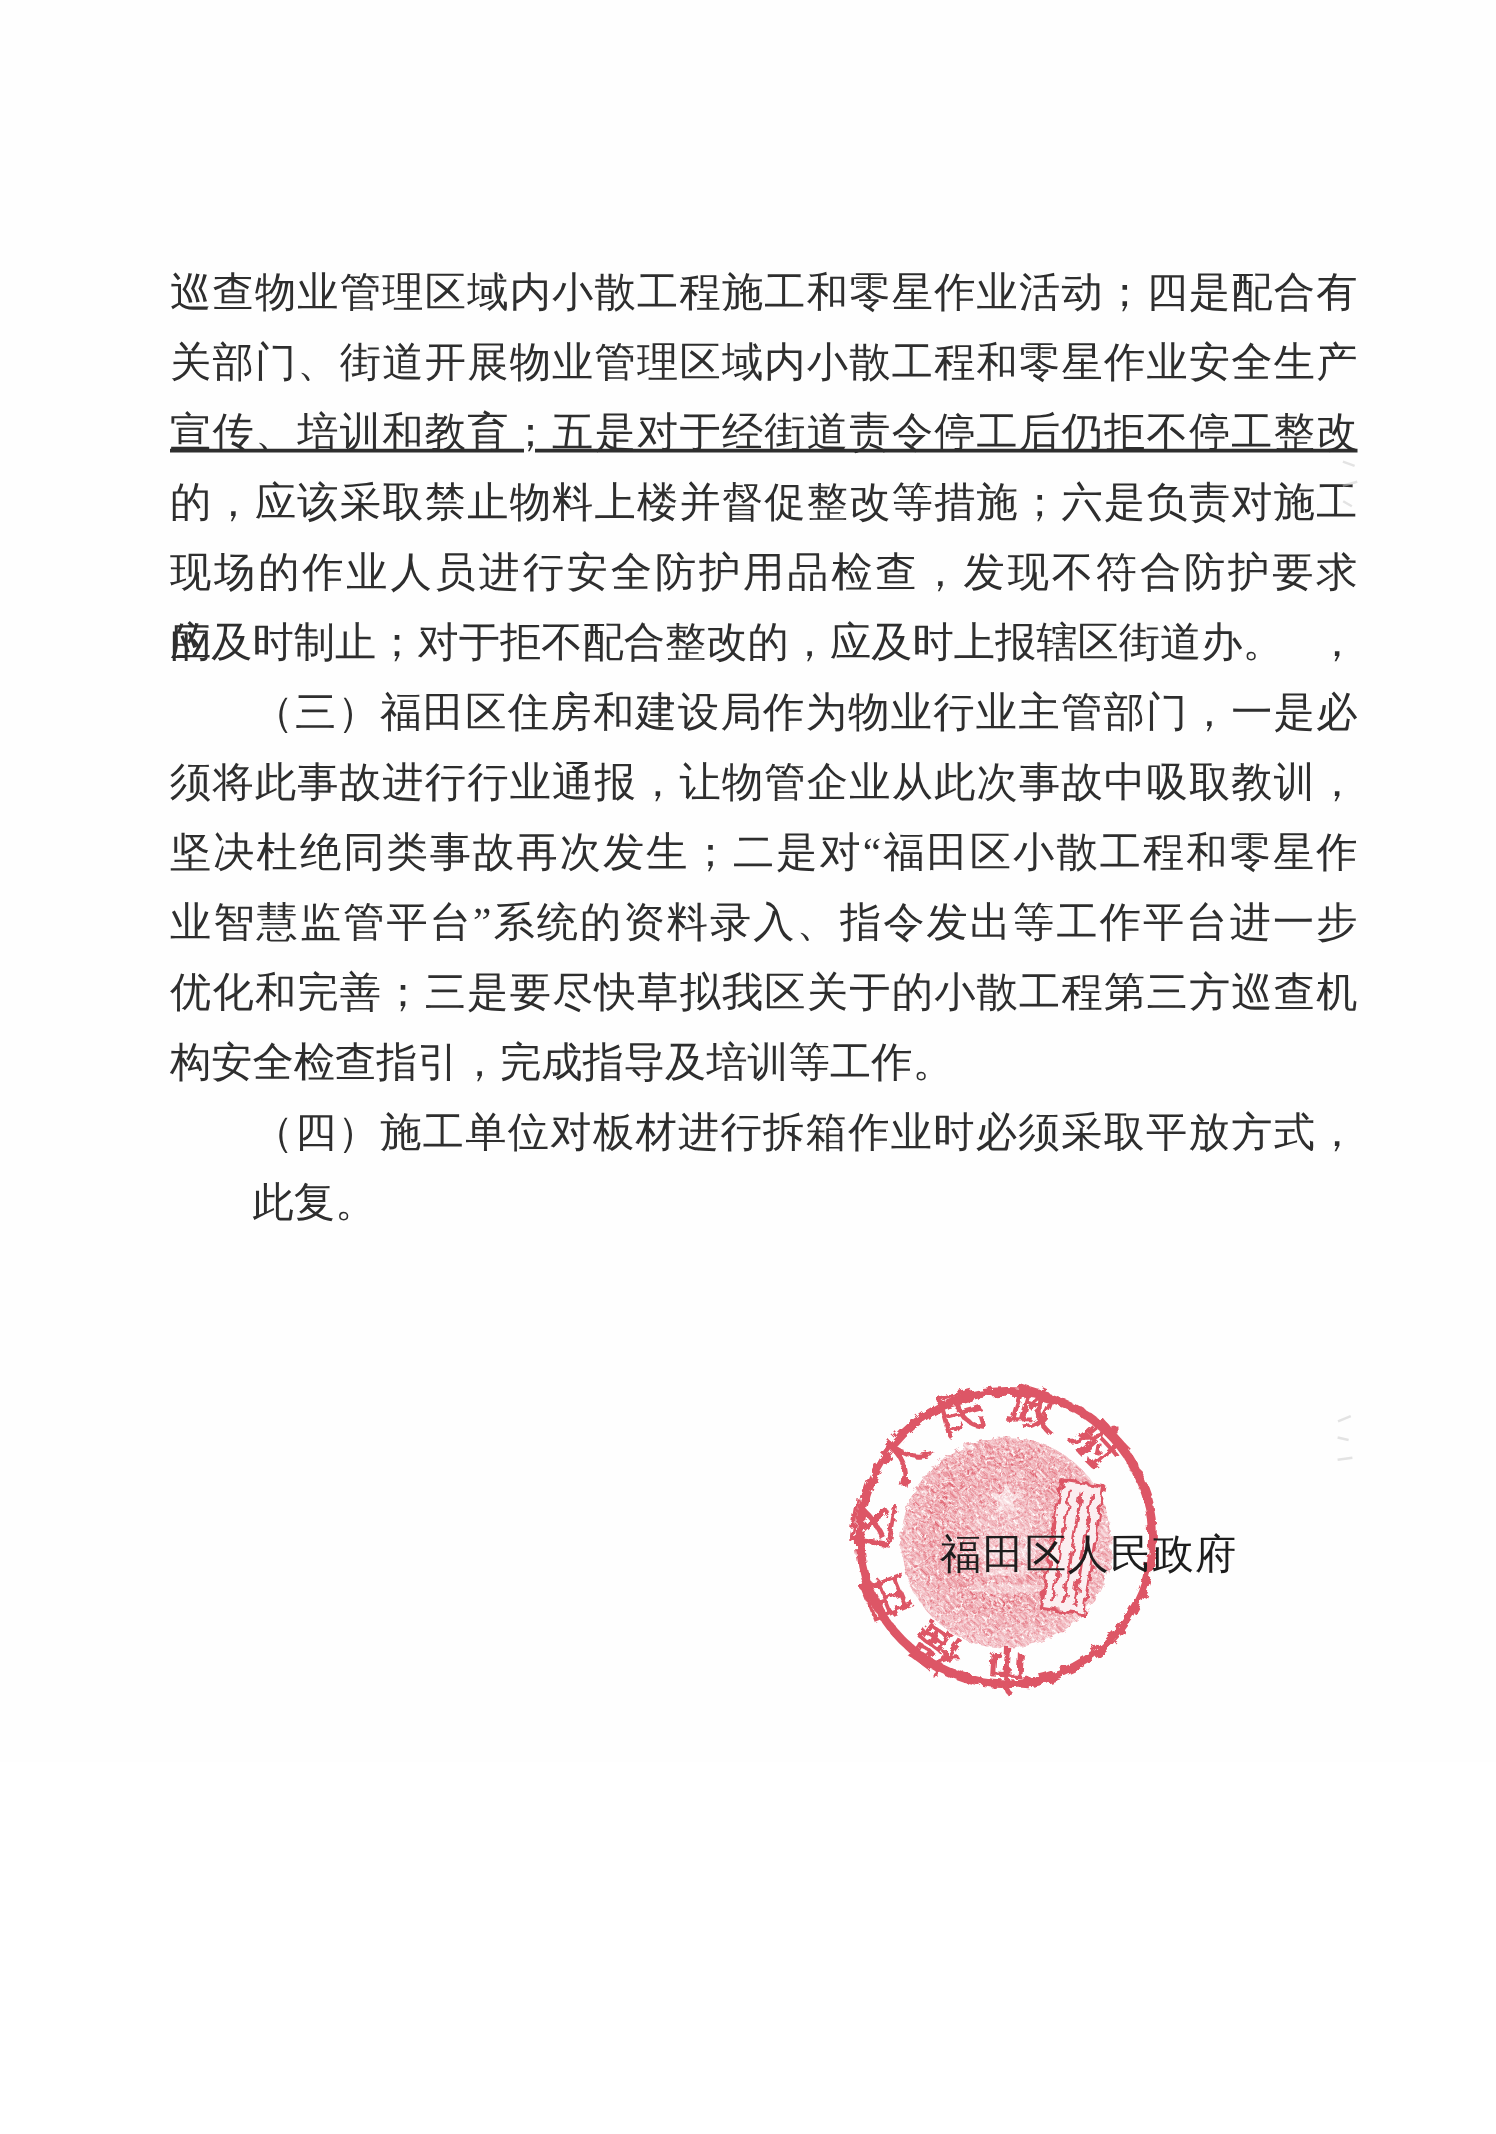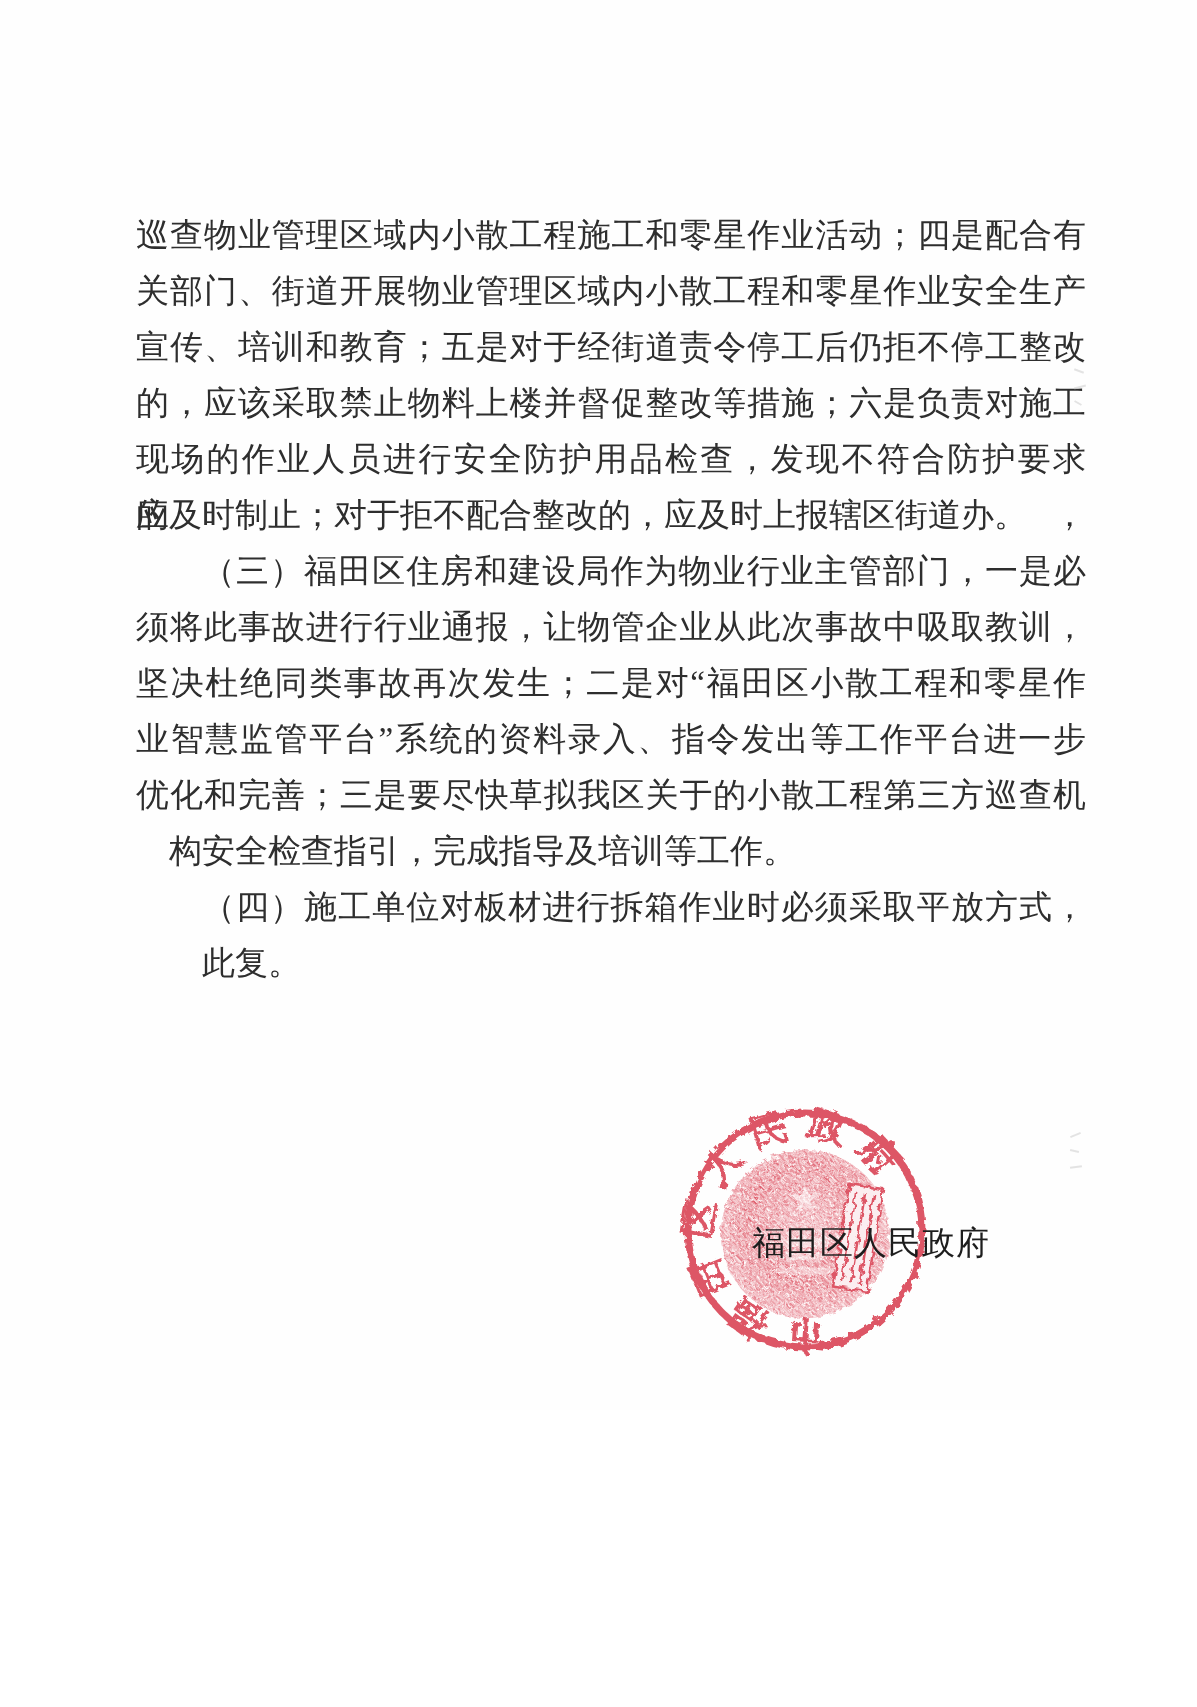--- a/index.html
+++ b/index.html
@@ -64,30 +64,30 @@
   }
 </style>
 </head>
 <body>
 
 <div class="page">
 
   <div class="body-text" id="bodyText">
       <div class="line" style="text-indent: 0em;">巡查物业管理区域内小散工程施工和零星作业活动；四是配合有</div>
       <div class="line" style="text-indent: 0em;">关部门、街道开展物业管理区域内小散工程和零星作业安全生产</div>
-      <div class="line" style="text-indent: 0em;">宣传、培训和教育；五是对于经街道责令停工后仍拒不停工整改</div>
+      <div class="line" style="text-indent: 0em; text-decoration: underline;">宣传、培训和教育；五是对于经街道责令停工后仍拒不停工整改</div>
       <div class="line" style="text-indent: 0em;">的，应该采取禁止物料上楼并督促整改等措施；六是负责对施工</div>
       <div class="line" style="text-indent: 0em;">现场的作业人员进行安全防护用品检查，发现不符合防护要求的，</div>
       <div class="line no-j" style="text-indent: 0em;">应及时制止；对于拒不配合整改的，应及时上报辖区街道办。</div>
       <div class="line" style="text-indent: 2em;">（三）福田区住房和建设局作为物业行业主管部门，一是必</div>
       <div class="line" style="text-indent: 0em;">须将此事故进行行业通报，让物管企业从此次事故中吸取教训，</div>
       <div class="line" style="text-indent: 0em;">坚决杜绝同类事故再次发生；二是对“福田区小散工程和零星作</div>
       <div class="line" style="text-indent: 0em;">业智慧监管平台”系统的资料录入、指令发出等工作平台进一步</div>
       <div class="line" style="text-indent: 0em;">优化和完善；三是要尽快草拟我区关于的小散工程第三方巡查机</div>
-      <div class="line no-j" style="text-indent: 0em; margin-left: 33px;">构安全检查指引，完成指导及培训等工作。</div>
+      <div class="line no-j" style="text-indent: 0em;">构安全检查指引，完成指导及培训等工作。</div>
       <div class="line" style="text-indent: 2em;">（四）施工单位对板材进行拆箱作业时必须采取平放方式，</div>
       <div class="line no-j" style="text-indent: 2em;">此复。</div>
     </div>
 
   <svg class="seal" viewBox="0 0 284 284">
     <defs>
       <radialGradient id="embGrad" cx="50%" cy="45%" r="60%">
         <stop offset="0%" class="g1"></stop>
         <stop offset="55%" class="g2"></stop>
         <stop offset="100%" class="g1"></stop>

